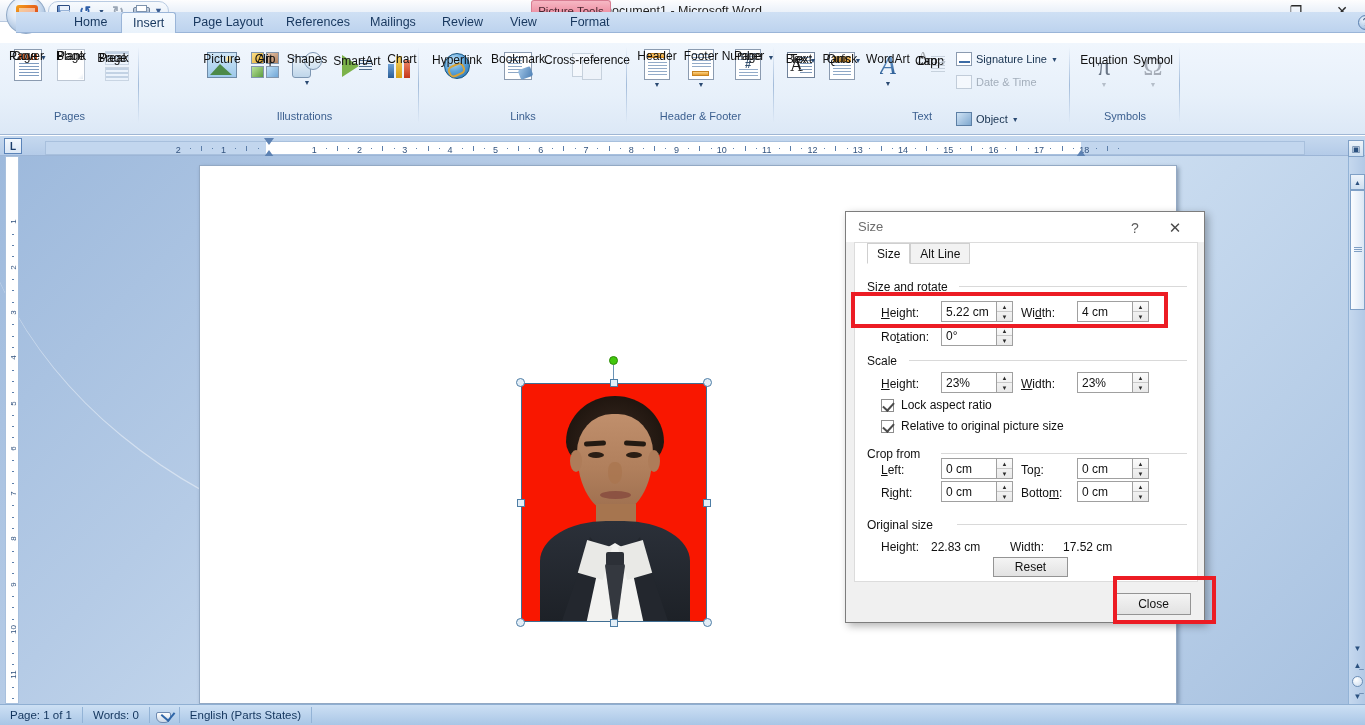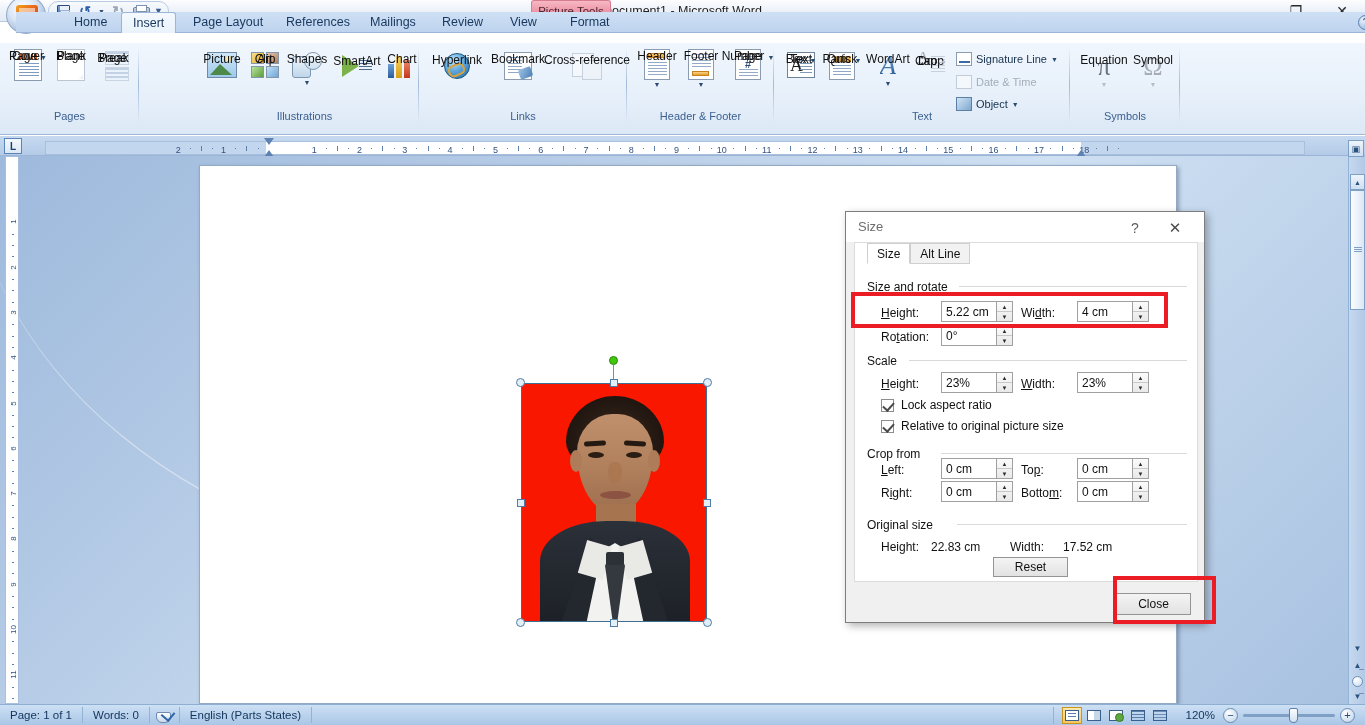--- a/index.html
+++ b/index.html
@@ -615,21 +615,21 @@
       </div>
       <div class="text-small-row" style="left:182px;top:9px">
         <span class="ic-sm sig"></span>
         <span>Signature Line</span>
         <span class="caret">▼</span>
       </div>
       <div class="text-small-row dis" style="left:182px;top:32px">
         <span class="ic-sm dt"></span>
         <span>Date &amp; Time</span>
       </div>
-      <div class="text-small-row" style="left:182px;top:54px">
+      <div class="text-small-row" style="left:182px;top:69px">
         <span class="ic-sm obj"></span>
         <span>Object</span>
         <span class="caret">▼</span>
       </div>
       <div class="grp-label">Text</div>
       <div class="grp-sep"></div>
     </div>
 
     <div class="rgroup" style="left:1070px;width:110px">
       <div class="rbtn dis" style="left:8px;top:10px;width:52px">
@@ -968,42 +968,15 @@
   <div class="redbox" style="left:851px;top:292px;width:317px;height:36px"></div>
   <div class="redbox" style="left:1113px;top:576px;width:103px;height:48px"></div>
 
   <div class="statusbar">
     <div class="sb-item">Page: 1 of 1</div>
     <div class="sb-item">Words: 0</div>
     <div class="sb-proof">
         <span class="proof-ico"></span>
       </div>
     <div class="sb-item">English (Parts States)</div>
-    <div class="sb-right">
-      <div class="view-btns">
-        <div class="vb active">
-            <span class="vb-ic print"></span>
-          </div>
-        <div class="vb">
-            <span class="vb-ic read"></span>
-          </div>
-        <div class="vb">
-            <span class="vb-ic web"></span>
-          </div>
-        <div class="vb">
-            <span class="vb-ic outline"></span>
-          </div>
-        <div class="vb">
-            <span class="vb-ic draft"></span>
-          </div>
-      </div>
-      <div class="zoom-lbl">120%</div>
-      <div class="zoom-ctrl">
-        <div class="zcircle">−</div>
-        <div class="ztrack">
-            <div class="zthumb"></div>
-          </div>
-        <div class="zcircle">+</div>
-      </div>
-    </div>
   </div>
 
 </div>
 
 </body></html>

